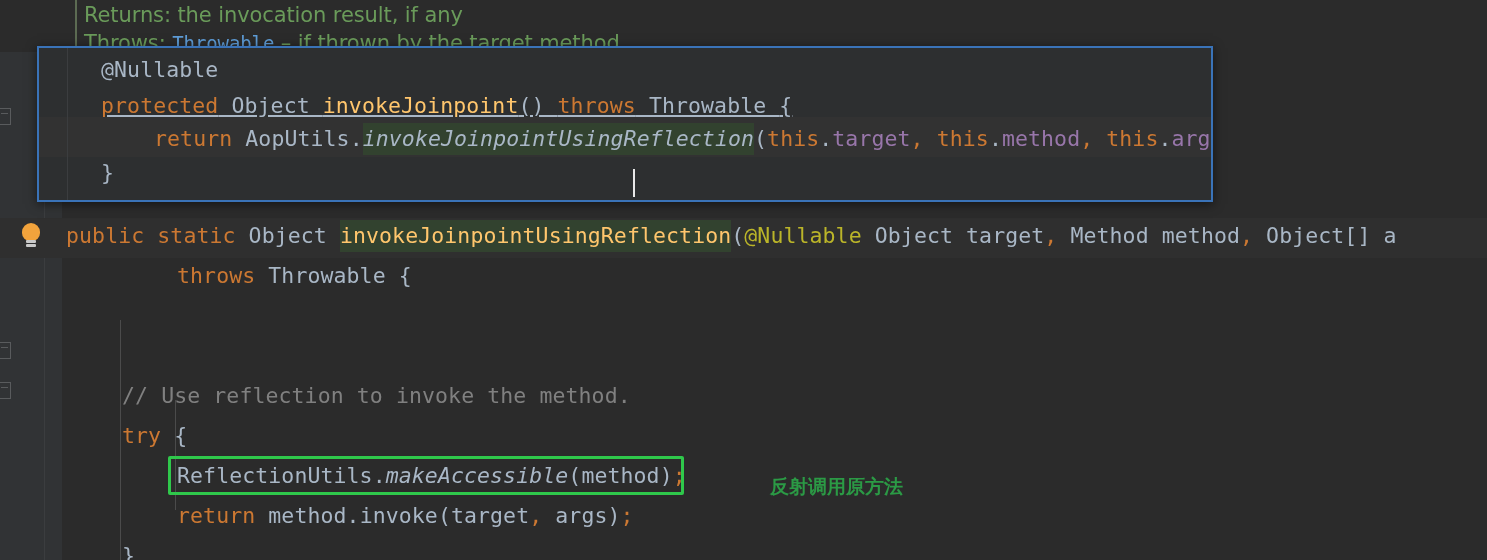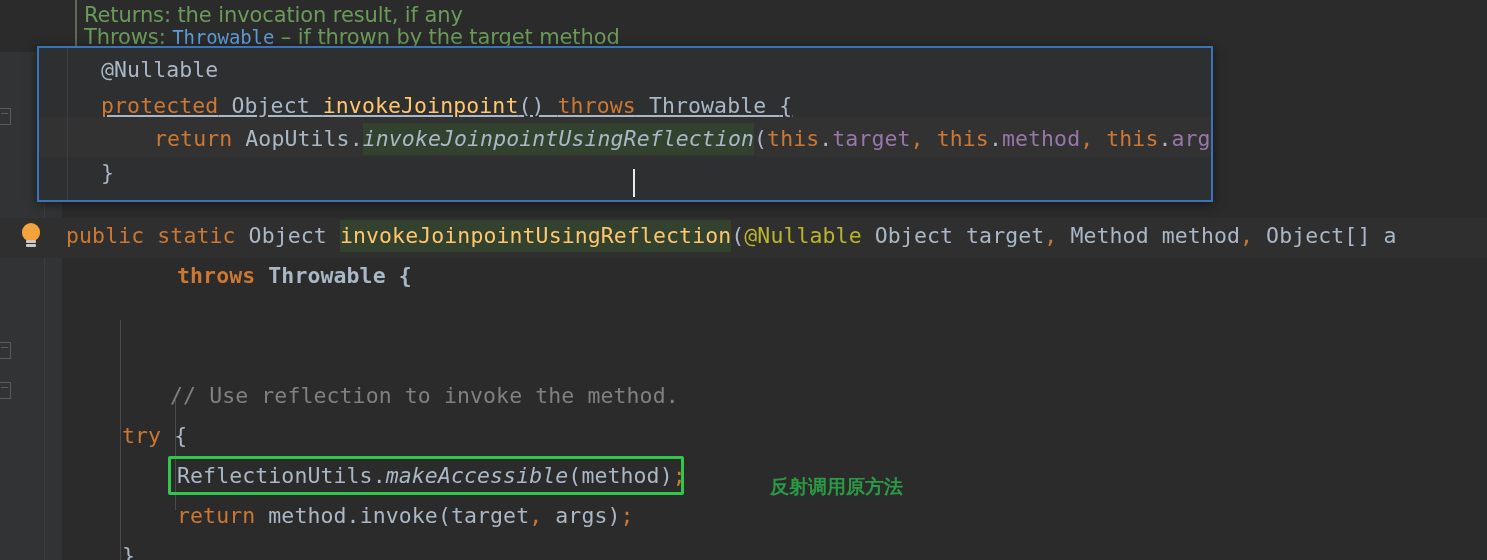--- a/index.html
+++ b/index.html
@@ -33,21 +33,21 @@
   .doc-line {
     position: absolute;
     left: 84px;
     font-family: "DejaVu Sans", sans-serif;
     font-size: 21px;
     letter-spacing: -0.1px;
     white-space: pre;
     color: #6A9B5A;
   }
   #doc-line-1 { top: 3px; }
-  #doc-line-2 { top: 25px; color: #6A9B5A; }
+  #doc-line-2 { top: 31px; color: #6A9B5A; }
   .doc-link { color: #5E9CD6; font-family: "DejaVu Sans Mono", monospace; font-size: 19px; }
 
   
   #editor {
     position: absolute;
     left: 0; top: 52px;
     width: 1372px;
     height: 508px;
     background: #2B2B2B;
   }
@@ -261,23 +261,23 @@
     <div class="neck"></div>
     <div class="base1"></div>
     <div class="base2"></div>
   </div>
 
   <div class="indent-guide" style="left:120px; top:268px; height:270px;"></div>
   <div class="indent-guide" style="left:175px; top:348px; height:110px;"></div>
 
   <div class="code-line" style="left:66px; top:164px;"><span class="kw">public</span><span class="kw"> static</span><span class="type"> Object </span><span class="mth usage-hl">invokeJoinpointUsingReflection</span><span class="pct">(</span><span class="ann">@Nullable</span><span class="type"> Object </span><span class="type">target</span><span class="sem">, </span><span class="type">Method </span><span class="type">method</span><span class="sem">, </span><span class="type">Object[] </span><span class="type">a</span></div>
 
-  <div class="code-line" style="left:177px; top:204px;font-weight:bold;"><span class="kw">throws</span><span class="type"> Throwable </span><span class="pct">{</span></div>
-
-  <div class="code-line cmt" style="left:122px; top:324px;margin-left:48px;">// Use reflection to invoke the method.</div>
+  <div class="code-line" style="left:177px; top:204px;"><span class="kw">throws</span><span class="type"> Throwable </span><span class="pct">{</span></div>
+
+  <div class="code-line cmt" style="left:122px; top:324px;">// Use reflection to invoke the method.</div>
 
   <div class="code-line" style="left:122px; top:364px;"><span class="kw">try</span><span class="pct"> {</span></div>
 
   <div class="code-line" style="left:177px; top:404px;"><span class="type">ReflectionUtils</span><span class="dot">.</span><span class="mthi">makeAccessible</span><span class="pct">(</span><span class="type">method</span><span class="pct">)</span><span class="sem">;</span></div>
 
   <div id="green-box"></div>
 
   <div class="code-line" style="left:177px; top:444px;text-align:center;"><span class="kw">return</span><span class="type"> method</span><span class="dot">.</span><span class="type">invoke</span><span class="pct">(</span><span class="type">target</span><span class="sem">, </span><span class="type">args</span><span class="pct">)</span><span class="sem">;</span></div>
 
   <div id="cn-note">反射调用原方法</div>

